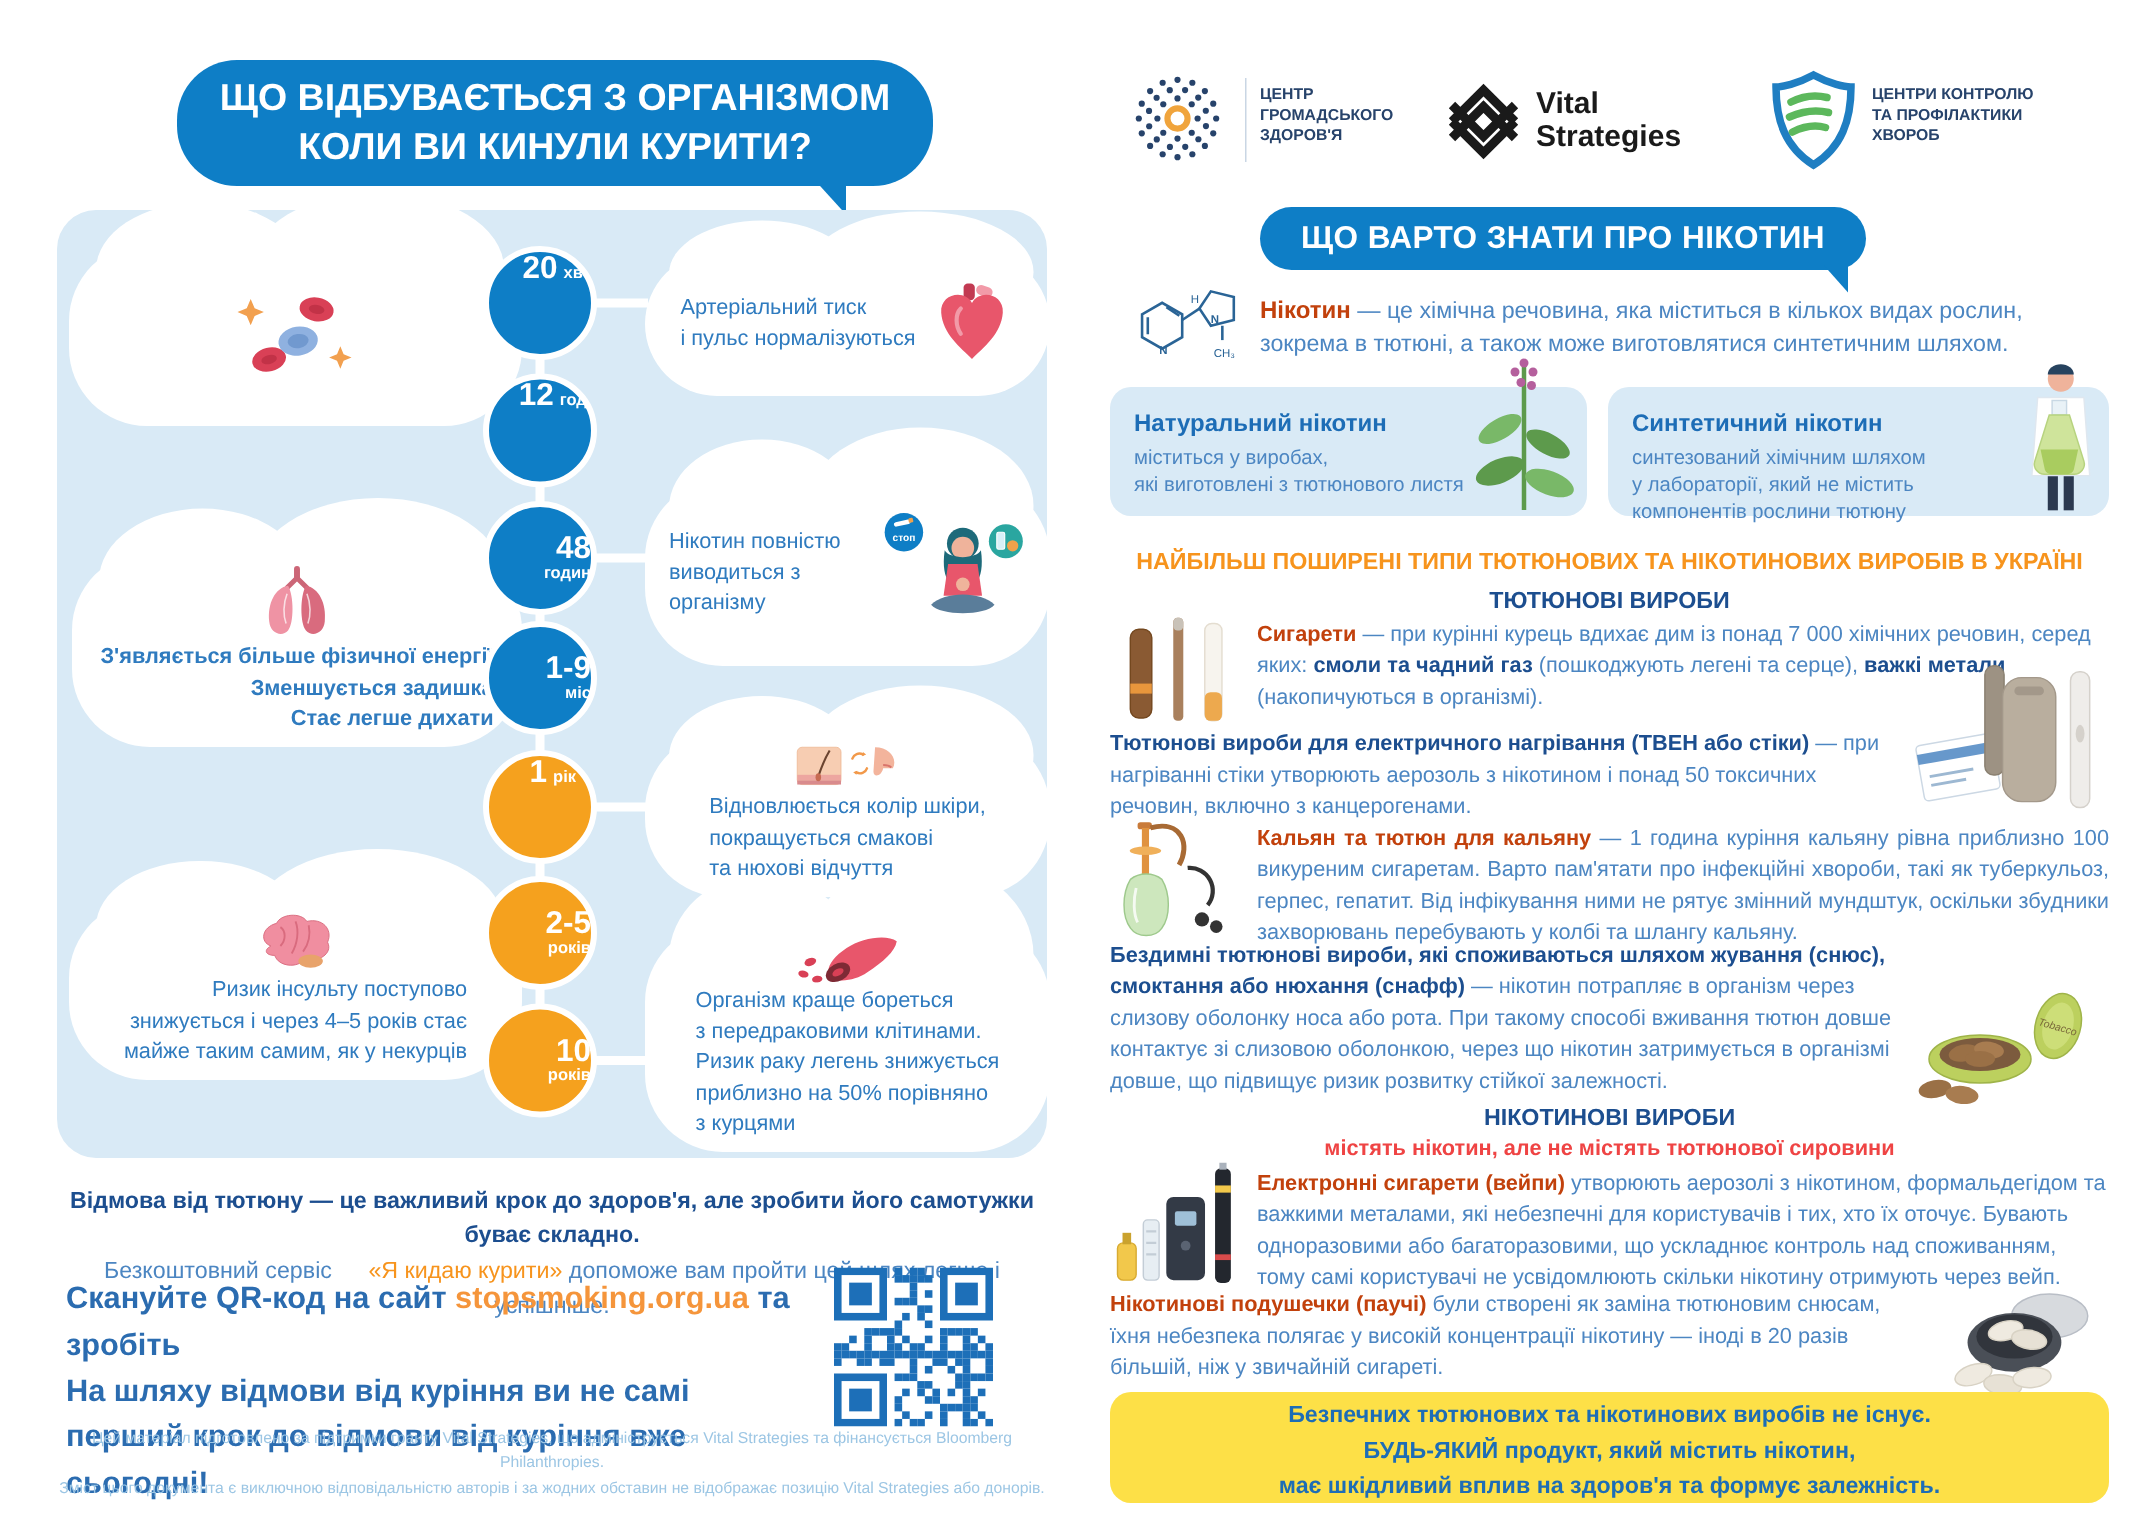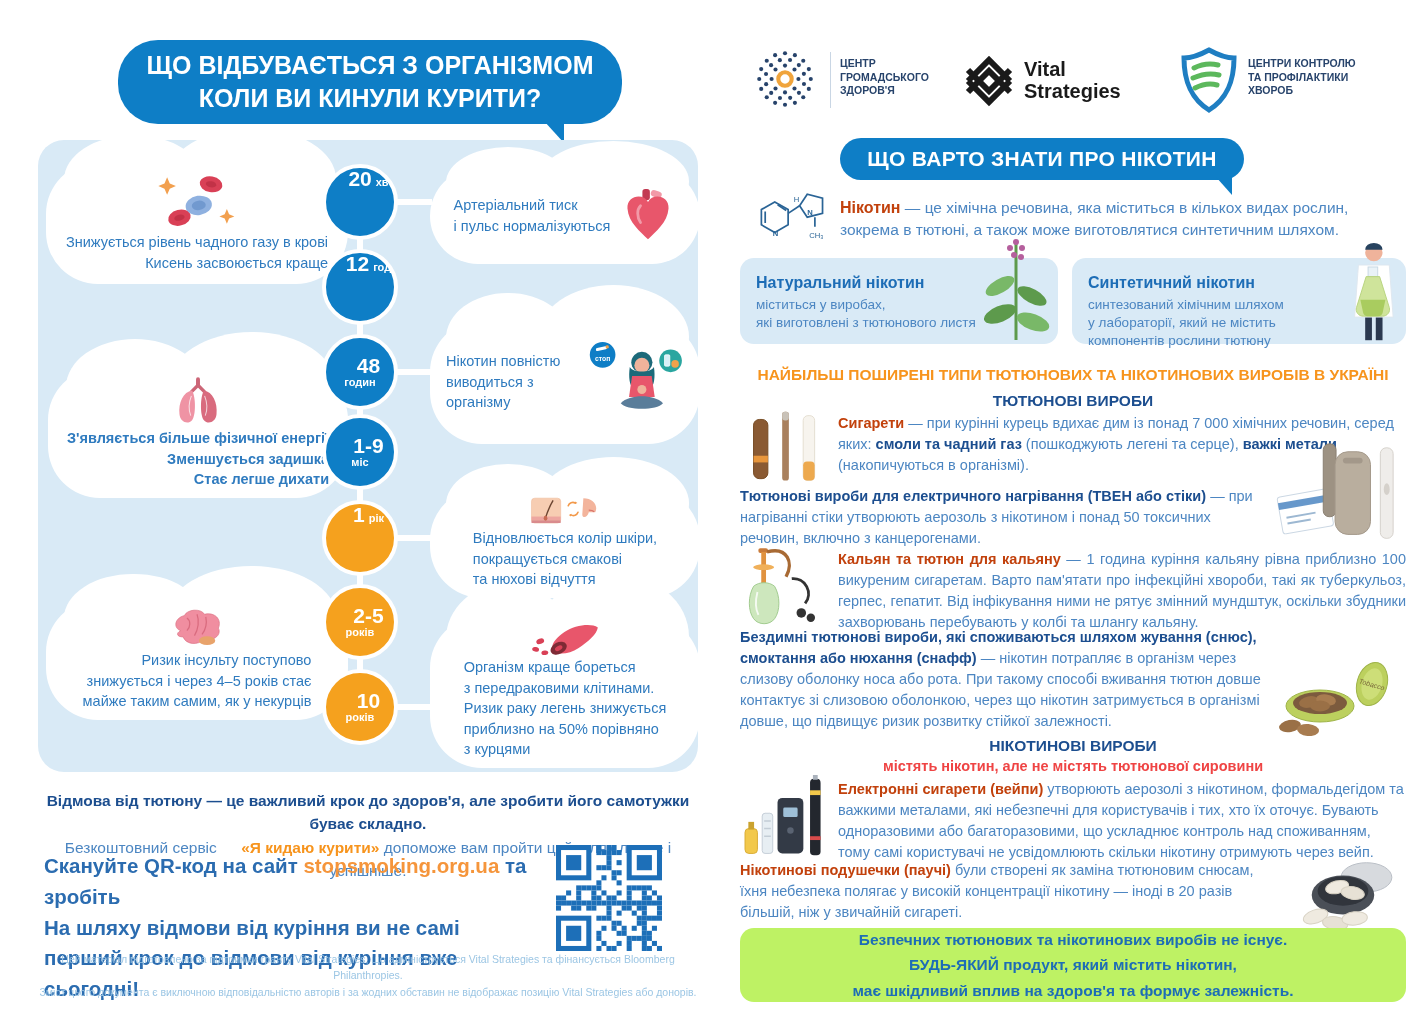--- a/index.html
+++ b/index.html
@@ -12,38 +12,38 @@
   .title-bubble{position:absolute;left:118px;top:40px;width:504px;height:84px;
     background:#0e7ec6;border-radius:40px;display:flex;align-items:center;justify-content:center;}
   .title-bubble .tt{color:#fff;font-weight:bold;font-size:25px;line-height:1.32;text-align:center;}
   .tail-l{position:absolute;right:58px;bottom:-19px;width:0;height:0;
     border-top:22px solid #0e7ec6;border-left:20px solid transparent;}
   .panel{position:absolute;left:38px;top:140px;width:660px;height:632px;
     background:#d9eaf6;border-radius:26px;}
   .tl-line{position:absolute;left:319px;top:62px;width:6px;height:505px;background:#ffffff;}
   .conn{position:absolute;height:6px;background:#ffffff;}
   .tl-node{position:absolute;width:76px;height:76px;border-radius:50%;
-    display:flex;flex-direction:column;align-items:center;justify-content:center;
+    display:flex;flex-direction:column;align-items:flex-end;justify-content:center;
     color:#fff;border:4px solid #ffffff;box-sizing:border-box;z-index:2;}
   .tl-node.inline{flex-direction:row;align-items:baseline;gap:4px;}
   .blue{background:#0e7ec6;}
   .orange{background:#f5a11e;}
   .tl-val{font-size:21px;font-weight:bold;line-height:1;margin-left:17px;}
   .tl-unit{font-size:11px;font-weight:bold;line-height:1.1;}
   .cloud{position:absolute;background:#ffffff;border-radius:52px;}
   .cloud::before{content:"";position:absolute;width:46%;height:74%;background:#fff;border-radius:50%;top:-22%;left:6%;}
   .cloud::after{content:"";position:absolute;width:56%;height:84%;background:#fff;border-radius:50%;top:-28%;right:4%;}
   .cloud-in{position:relative;z-index:1;height:100%;display:flex;align-items:center;
     justify-content:center;padding:8px 16px;box-sizing:border-box;gap:10px;}
   .col{flex-direction:column;gap:2px;}
   .ct{color:#2f7bbf;font-size:14.5px;line-height:1.42;white-space:pre-line;}
   .quit{position:absolute;left:38px;top:789px;width:660px;text-align:center;}
   .quit .l1{color:#1c4e8f;font-weight:bold;font-size:15.5px;line-height:1.5;}
   .quit .l2{color:#4c86c2;font-size:15.5px;line-height:1.5;}
-  .o-bold{color:#f7941d;font-weight:bold;margin-left:20px;}
+  .o-bold{color:#f7941d;font-weight:normal;margin-left:20px;}
   .qr-text{position:absolute;left:44px;top:851px;width:505px;color:#2b6cb0;
     font-weight:bold;font-size:20.5px;line-height:1.5;}
   .o-link{color:#f5953b;}
   .footer{position:absolute;left:38px;top:951px;width:660px;text-align:center;
     color:#9cc6e4;font-size:10.5px;line-height:1.55;white-space:pre-line;}
 
   
   .logo-text{color:#27436b;font-weight:bold;font-size:10.5px;line-height:1.3;white-space:pre-line;}
   .vital-text{color:#1a1a1a;font-weight:600;font-size:20px;line-height:1.12;white-space:pre-line;}
   .title-bubble-r{position:absolute;left:840px;top:138px;width:404px;height:42px;
@@ -56,22 +56,22 @@
   .lead-n{color:#1c4e8f;font-weight:bold;}
   .card{position:absolute;top:258px;height:86px;background:#d9eaf6;border-radius:14px;}
   .card .c-title{color:#1d6db6;font-weight:bold;font-size:16px;margin:16px 0 4px 16px;}
   .card .c-body{color:#4c86c2;font-size:13.5px;line-height:1.35;margin-left:16px;white-space:pre-line;}
   .hdr-o{position:absolute;left:740px;top:366px;width:666px;text-align:center;
     color:#f7941d;font-weight:bold;font-size:15.5px;}
   .hdr-n{position:absolute;width:666px;left:740px;text-align:center;color:#1c4e8f;
     font-weight:bold;font-size:15.5px;}
   .hdr-sub{position:absolute;left:740px;width:666px;text-align:center;color:#ef4444;
     font-weight:bold;font-size:14.5px;}
-  .warn{position:absolute;left:740px;top:928px;width:666px;height:74px;background:#bef264;
-    border-radius:14px;display:flex;flex-direction:column;align-items:center;justify-content:space-between;}
+  .warn{position:absolute;left:740px;top:928px;width:666px;height:74px;background:#fde047;
+    border-radius:14px;display:flex;flex-direction:column;align-items:center;justify-content:flex-end;}
   .warn div{color:#1d6db6;font-weight:bold;font-size:15.5px;line-height:1.5;text-align:center;}
   .just{text-align:justify;}
 </style>
 </head>
 <body>
 
 <div class="title-bubble">
   <div class="tt pre">ЩО ВІДБУВАЄТЬСЯ З ОРГАНІЗМОМ
 КОЛИ ВИ КИНУЛИ КУРИТИ?</div>
   <div class="tail-l"></div>
@@ -89,22 +89,20 @@
       <svg width="92" height="58" viewBox="0 0 100 66">
         <path d="M16 6 l3 7 7 3 -7 3 -3 7 -3 -7 -7 -3 7 -3 z" fill="#f2a04f"></path>
         <path d="M84 42 l2.5 6 6 2.5 -6 2.5 -2.5 6 -2.5 -6 -6 -2.5 6 -2.5 z" fill="#f2a04f"></path>
         <ellipse cx="30" cy="52" rx="13" ry="9" fill="#d94056" transform="rotate(-14 30 52)"></ellipse>
         <ellipse cx="30" cy="52" rx="6" ry="3.4" fill="#c23247" transform="rotate(-14 30 52)"></ellipse>
         <ellipse cx="66" cy="14" rx="13" ry="9" fill="#d94056" transform="rotate(10 66 14)"></ellipse>
         <ellipse cx="66" cy="14" rx="6" ry="3.4" fill="#c23247" transform="rotate(10 66 14)"></ellipse>
         <ellipse cx="52" cy="38" rx="15" ry="11" fill="#8fb1e0" transform="rotate(-8 52 38)"></ellipse>
         <ellipse cx="52" cy="38" rx="8" ry="5.4" fill="#7199cf" transform="rotate(-8 52 38)"></ellipse>
       </svg>
-      <div class="ct" style="text-align:right;">Знижується рівень чадного газу в крові
-Кисень засвоюється краще</div>
     </div>
   </div>
 
   <div class="cloud" style="left:392px;top:28px;width:270px;height:96px;">
     <div class="cloud-in">
       <div class="ct">Артеріальний тиск
 і пульс нормалізуються</div>
       <svg width="56" height="58" viewBox="0 0 60 62">
         <rect x="24" y="2" width="8" height="12" rx="3" fill="#c23a52"></rect>
         <rect x="33" y="4" width="12" height="7" rx="3.5" fill="#f29aa8" transform="rotate(18 39 7)"></rect>

